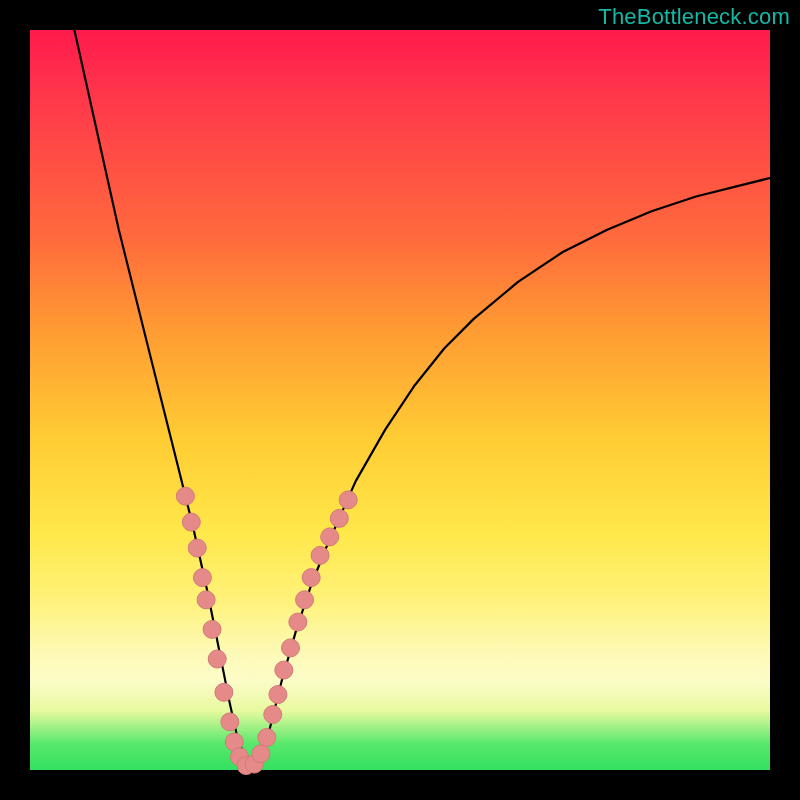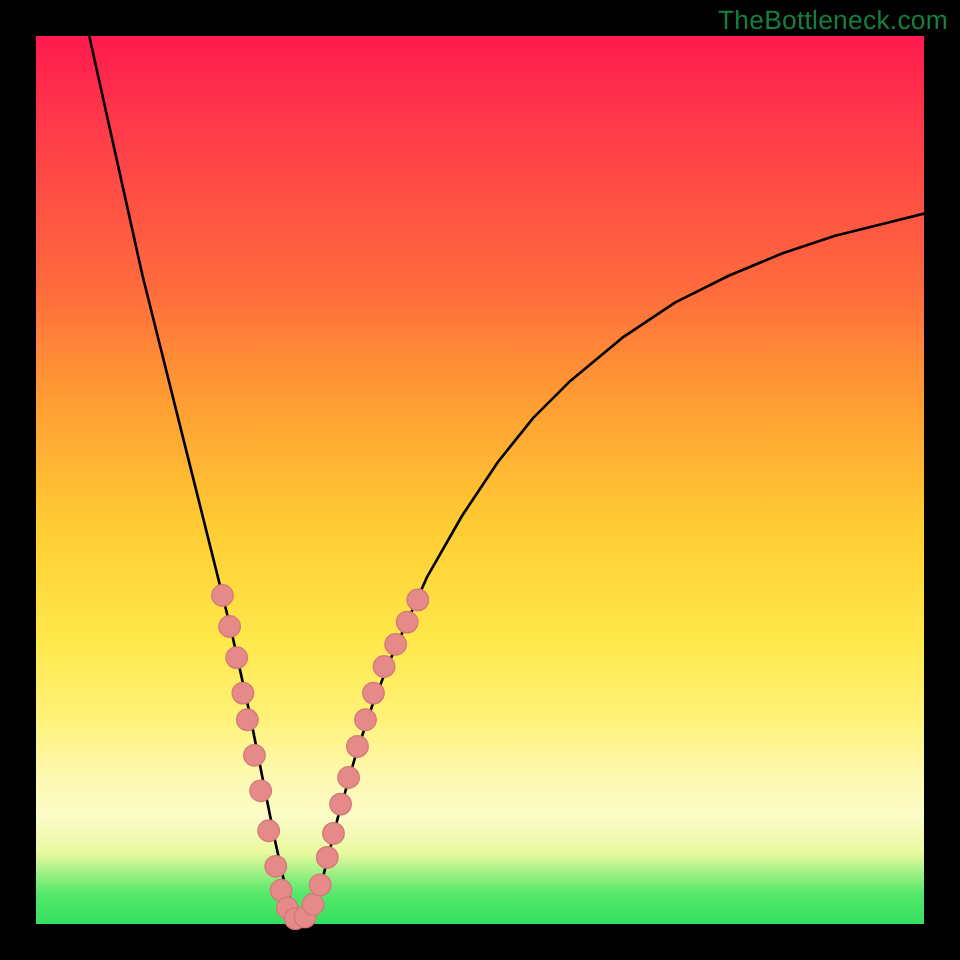--- a/index.html
+++ b/index.html
@@ -37,21 +37,21 @@
       #fcfcc8 88%,
       #e8f99e 92%,
       #57e86b 96.5%,
       #33e060 100%
     );
   }
   .watermark {
     position: absolute;
     top: 4px;
     right: 10px;
-    color: #15803d;
+    color: #14b8a6;
     font-size: 22px;
     font-weight: 500;
     letter-spacing: 0.2px;
     user-select: none;
   }
   svg.curve-layer {
     position: absolute;
     left: 0;
     top: 0;
     width: 740px;

